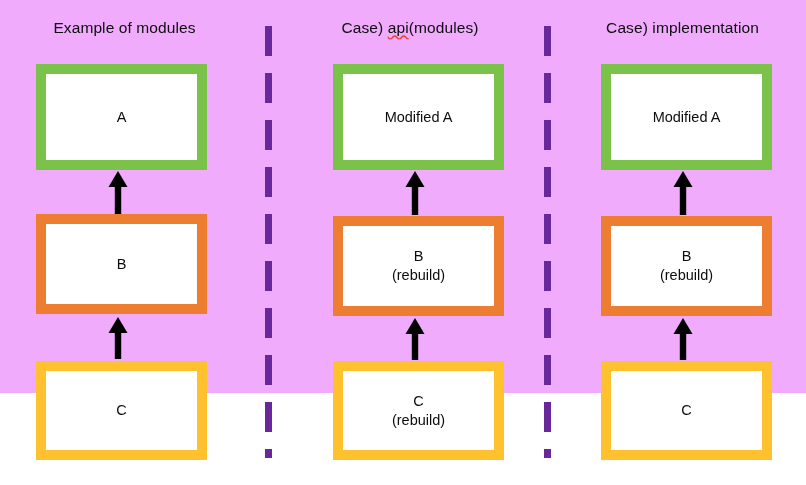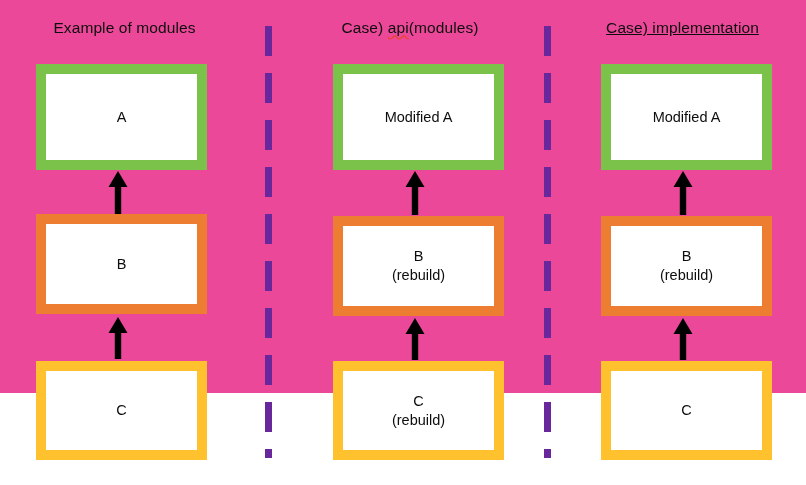--- a/index.html
+++ b/index.html
@@ -11,42 +11,42 @@
     width: 806px;
     height: 485px;
     font-family: "Liberation Sans", sans-serif;
     color: #0d0d0d;
     overflow: hidden;
   }
   .canvas {
     position: relative;
     width: 806px;
     height: 393px;
-    background: #ec4899;
+    background: #f0abfc;
   }
 
   
   .col-title {
     position: absolute;
     text-align: center;
     font-size: 15.5px;
     line-height: 20px;
     color: #0d0d0d;
     white-space: nowrap;
     letter-spacing: 0.1px;
   }
   .col-title .misspelled {
     
     text-decoration: underline wavy #e8443a;
     text-decoration-skip-ink: none;
     text-underline-offset: 1px;
   }
   #title-col1 { left: 12px;  top: 18px; width: 225px; }
   #title-col2 { left: 300px; top: 18px; width: 220px; }
-  #title-col3 { left: 560px; top: 18px; width: 245px; text-decoration: underline; }
+  #title-col3 { left: 560px; top: 18px; width: 245px; }
 
   
   .box {
     position: absolute;
     box-sizing: border-box;
     background: #ffffff;
     border-style: solid;
     border-width: 10px;
     display: flex;
     align-items: center;

